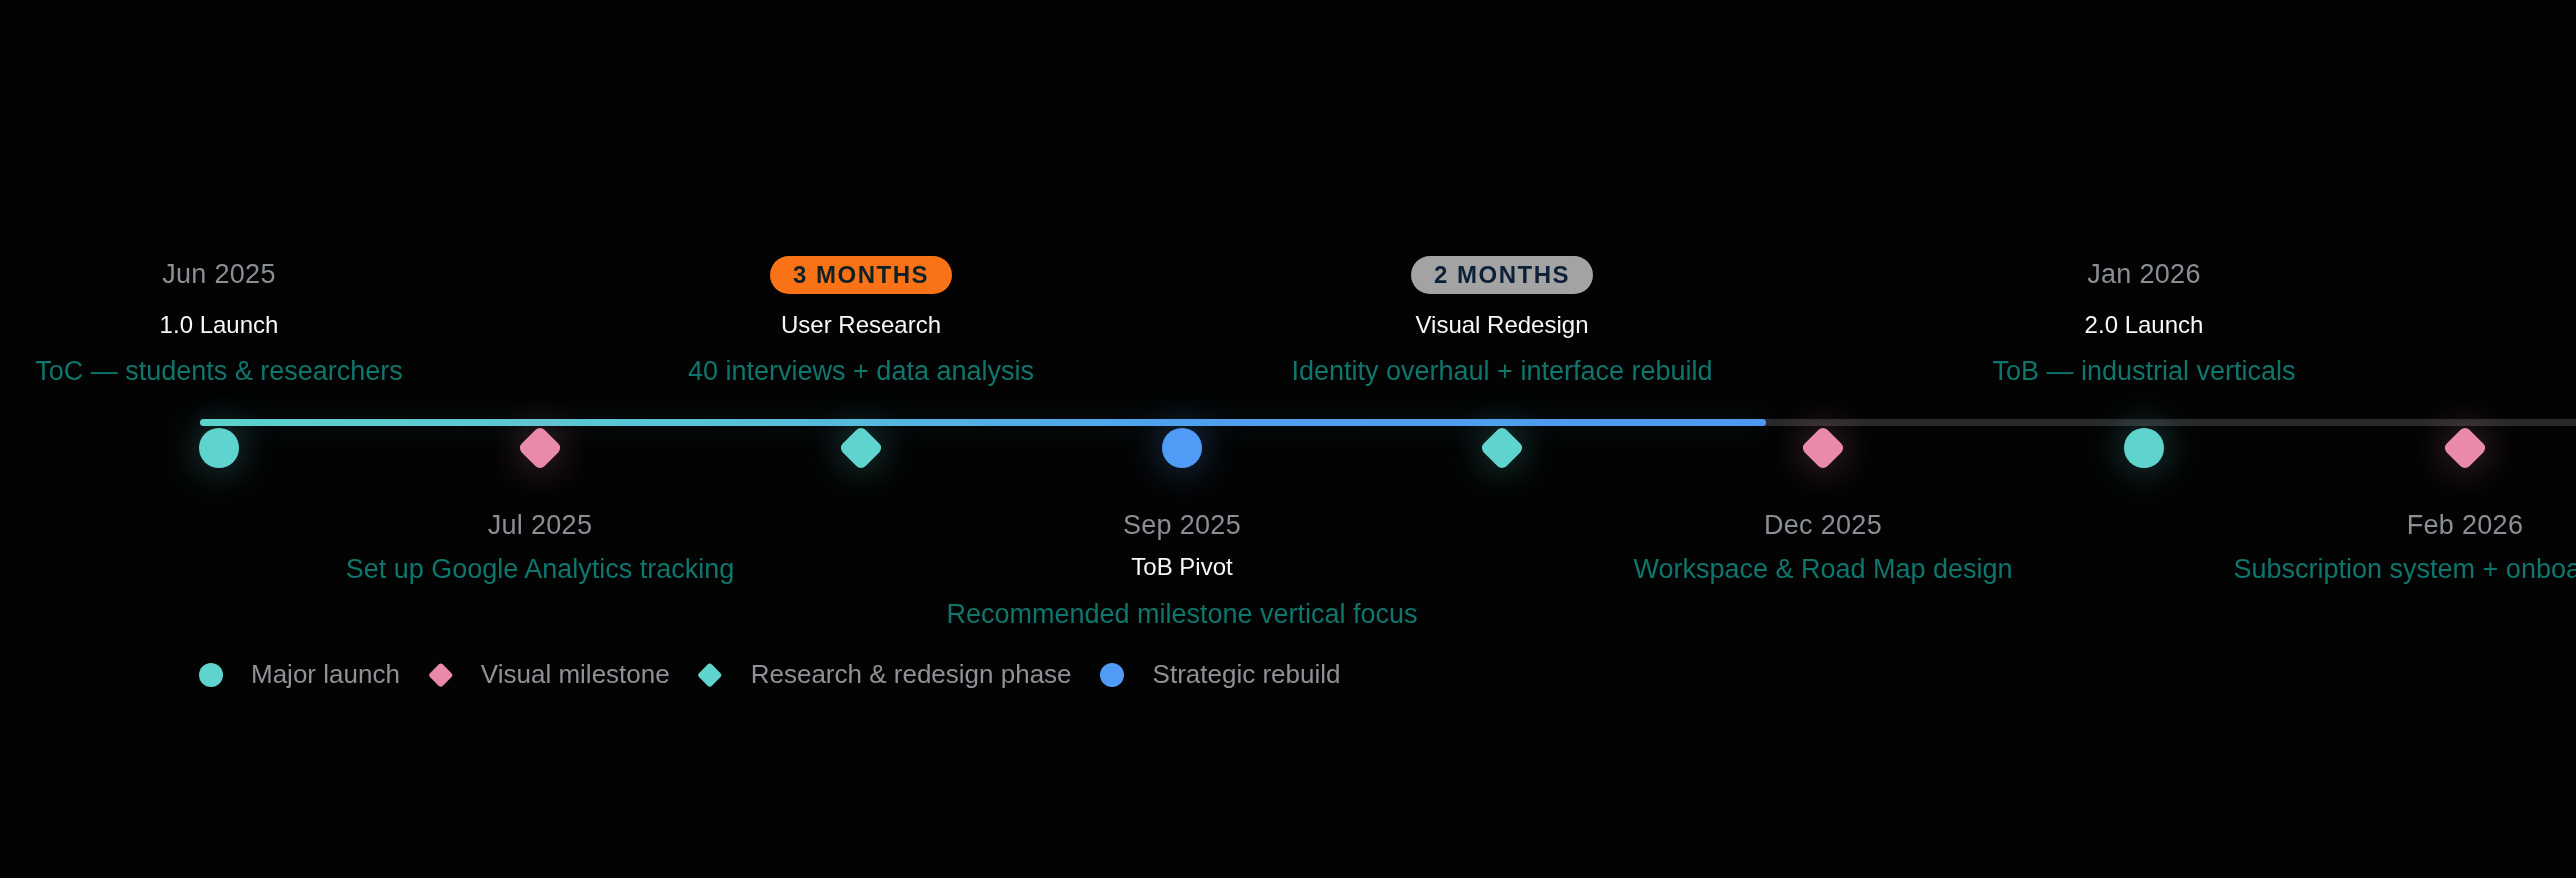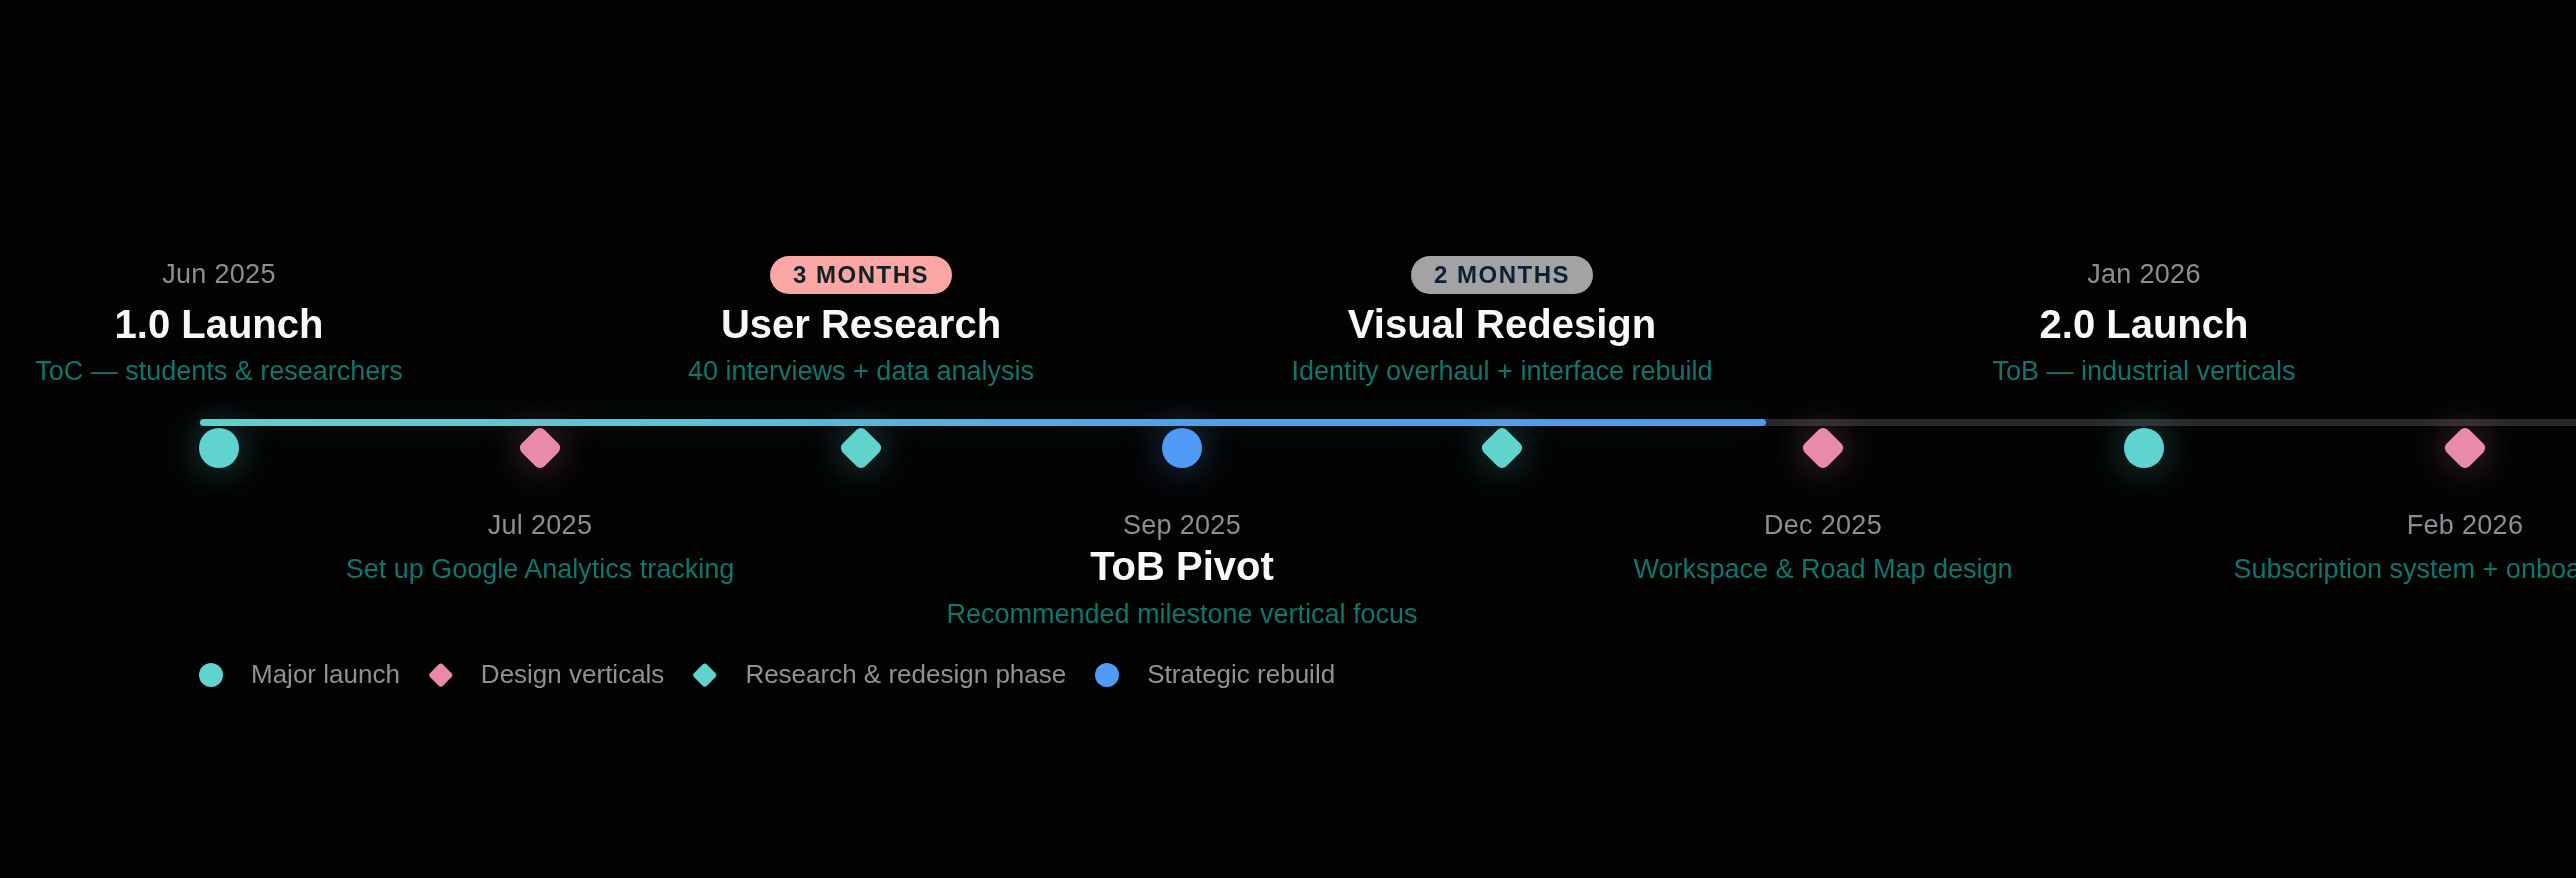--- a/index.html
+++ b/index.html
@@ -93,26 +93,26 @@
   .badge {
     display: inline-block;
     padding: 0 23px;
     height: 38px;
     line-height: 38px;
     border-radius: 19.6px;
     font-size: 24px;
     font-weight: 700;
     letter-spacing: 1.5px;
   }
-  .badge.teal { background: #fca5a5; color: #0E2226; }
+  .badge.teal { background: #f97316; color: #0E2226; }
   .badge.blue { background: #a3a3a3; color: #0D2038; }
   .title {
-    font-size: 40px;
+    font-size: 24px;
     line-height: 43px;
-    font-weight: 700;
+    font-weight: 400;
     color: #F7F8F8;
     margin-bottom: 7.2px;
   }
   .entry.below .title { margin-top: 2.1px; margin-bottom: 0; }
   .desc {
     font-size: 27px;
     line-height: 36px;
     font-weight: 400;
     color: #0f766e;
   }
@@ -237,21 +237,21 @@
     <div class="legend-item">
       <span class="swatch-box">
           <span class="swatch circle teal"></span>
         </span>
       <span class="legend-label">Major launch</span>
     </div>
     <div class="legend-item">
       <span class="swatch-box">
           <span class="swatch diamond pink"></span>
         </span>
-      <span class="legend-label">Design verticals</span>
+      <span class="legend-label">Visual milestone</span>
     </div>
     <div class="legend-item">
       <span class="swatch-box">
           <span class="swatch diamond teal"></span>
         </span>
       <span class="legend-label">Research &amp; redesign phase</span>
     </div>
     <div class="legend-item">
       <span class="swatch-box">
           <span class="swatch circle blue"></span>

